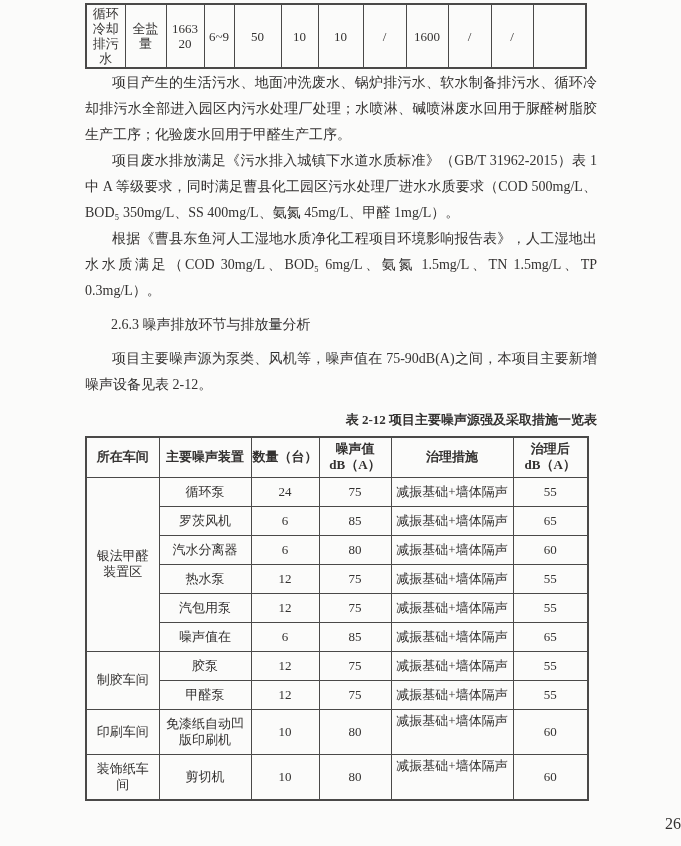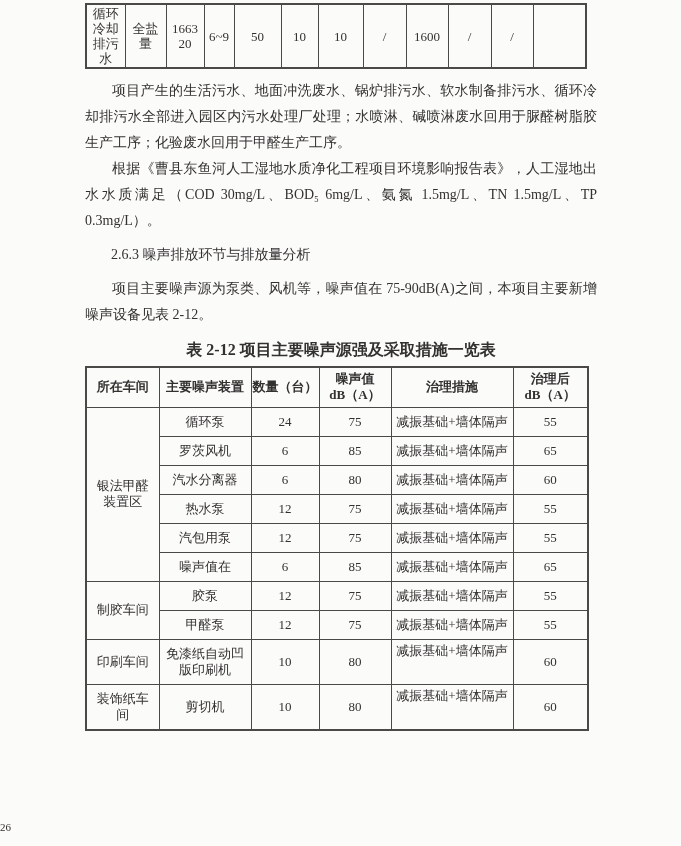--- a/index.html
+++ b/index.html
@@ -41,32 +41,32 @@
   }
   
   .para{
     margin:0;
     font-size:14px;
     line-height:26px;
     text-align:justify;
     text-justify:inter-character;
     text-indent:27px;
   }
-  .para.first{margin-top:9px;}
+  .para.first{margin-top:1px;}
   .heading{
     margin:8px;
     font-size:14px;
     line-height:26px;
     text-indent:18px;
   }
   
   .table-title{
     margin:12px 0 6px 0;
-    text-align:center;
-    font-size:16px;
+    text-align:right;
+    font-size:13px;
     font-weight:bold;
     line-height:20px;
   }
   .noise-table{
     width:502px;
     table-layout:fixed;
     border:2px solid var(--line);
     font-size:13px;
     line-height:16px;
   }
@@ -85,22 +85,22 @@
   .noise-table tbody td{height:21px;}
   .noise-table tbody tr:nth-last-child(2) td{height:30px;}
   .noise-table tbody tr:nth-last-child(1) td{height:36px;}
   .noise-table tbody tr:nth-last-child(-n+2) td.measure{
     vertical-align:top;padding-top:3px;
   }
   
   .page-number{
     position:absolute;
     left:0;right:0;bottom:13px;
-    text-align:left;
-    font-size:11px;
+    text-align:right;
+    font-size:16px;
   }
 </style>
 </head>
 <body>
 
 <div class="page">
   <div class="content">
 
     <table class="ww-table">
       <colgroup>
@@ -129,20 +129,21 @@
             <td>/</td>
             <td>1600</td>
             <td>/</td>
             <td>/</td>
             <td></td>
           </tr>
       </tbody>
     </table>
 
     <p class="para first">项目产生的生活污水、地面冲洗废水、锅炉排污水、软水制备排污水、循环冷却排污水全部进入园区内污水处理厂处理；水喷淋、碱喷淋废水回用于脲醛树脂胶生产工序；化验废水回用于甲醛生产工序。</p>
+    <p class="para">项目废水排放满足《污水排入城镇下水道水质标准》（GB/T 31962-2015）表 1 中 A 等级要求，同时满足曹县化工园区污水处理厂进水水质要求（COD 500mg/L、BOD₅ 350mg/L、SS 400mg/L、氨氮 45mg/L、甲醛 1mg/L）。</p>
     <p class="para">根据《曹县东鱼河人工湿地水质净化工程项目环境影响报告表》，人工湿地出水水质满足（COD 30mg/L、BOD₅ 6mg/L、氨氮 1.5mg/L、TN 1.5mg/L、TP 0.3mg/L）。</p>
     <p class="heading">2.6.3 噪声排放环节与排放量分析</p>
     <p class="para">项目主要噪声源为泵类、风机等，噪声值在 75-90dB(A)之间，本项目主要新增噪声设备见表 2-12。</p>
 
     <div class="table-title">表 2-12 项目主要噪声源强及采取措施一览表</div>
 
     <table class="noise-table">
       <colgroup>
         <col style="width:73px">
           <col style="width:92px">

